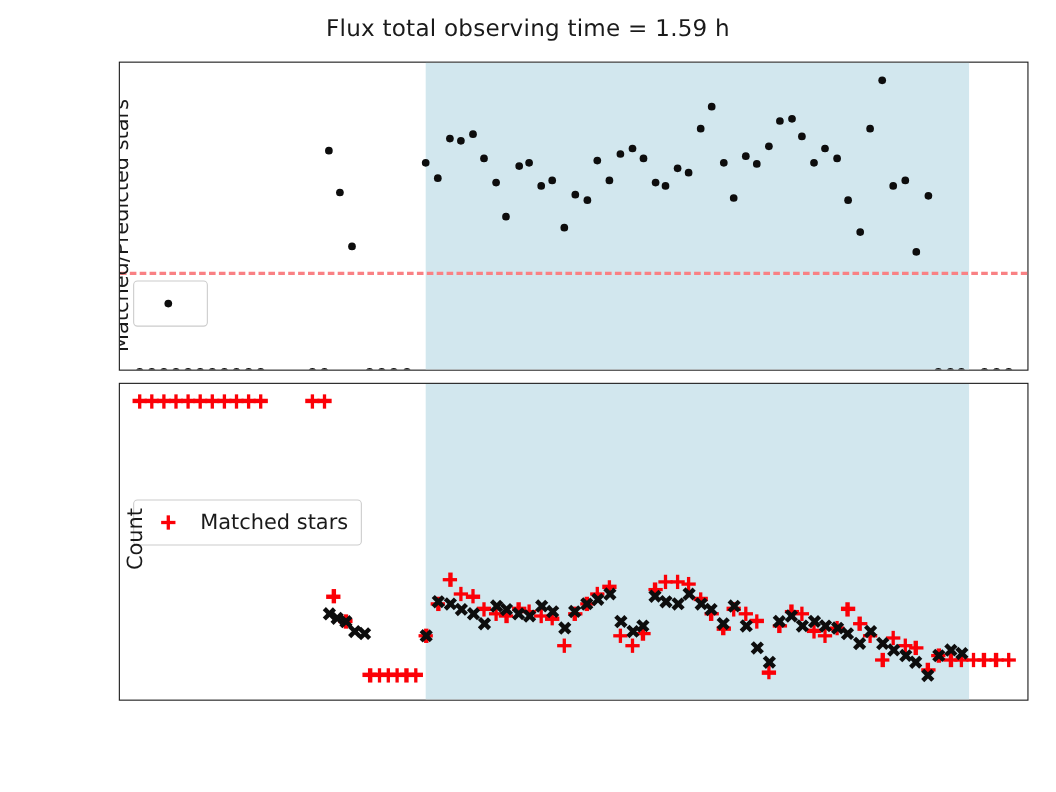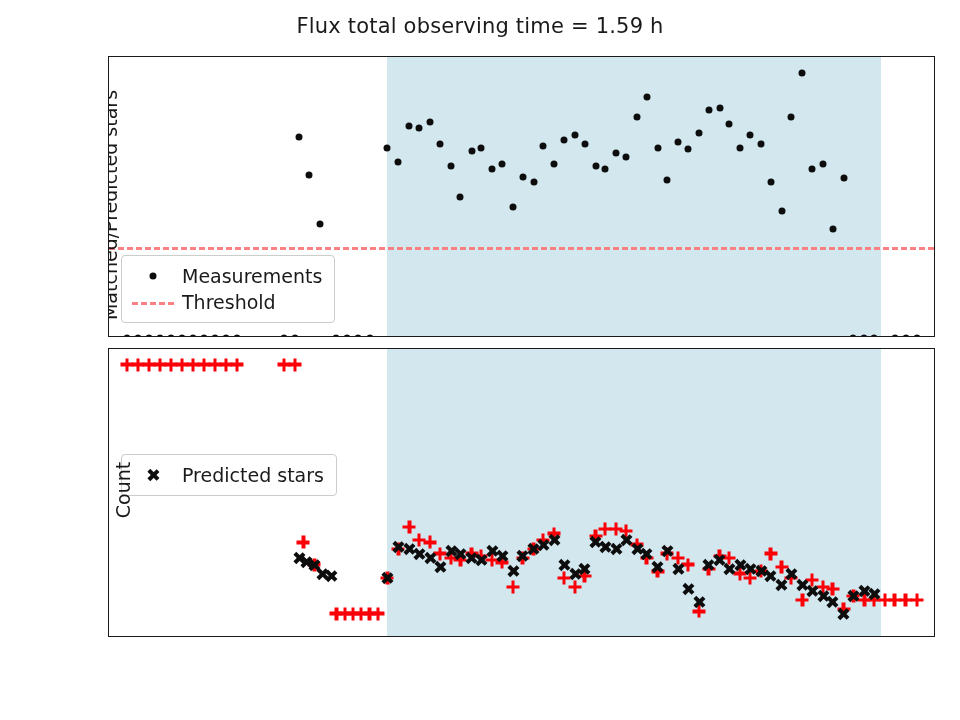--- a/index.html
+++ b/index.html
@@ -159,27 +159,20 @@
         <div class="xtick-top" style="left: 503.092px;"></div>
         <div class="xtick-top" style="left: 640.925px;"></div>
         <div class="xtick-top" style="left: 778.758px;"></div>
       </div>
 
     <div class="legend" id="legend-top">
       <div class="legend-row">
         <span class="legend-key">
             <i class="key-dot"></i>
           </span>
-        <span class="legend-text">Measurements</span>
-      </div>
-      <div class="legend-row">
-        <span class="legend-key">
-            <i class="key-dash"></i>
-          </span>
-        <span class="legend-text">Threshold</span>
       </div>
     </div>
 
     <div class="ylabel" id="ylabel-top">Matched/Predicted stars</div>
   </div>
 
   <div class="panel" id="panel-bottom">
     <div class="shade" id="shade-bottom" style="left: 278.423px; width: 493.443px; background: rgb(210, 231, 238);"></div>
     <div id="bottom-markers">
         <div class="m-plus" style="left: 17.9183px; top: 15.5615px;"></div>
@@ -321,22 +314,22 @@
         <div class="xtick" style="left: 227.425px;"></div>
         <div class="xtick" style="left: 365.258px;"></div>
         <div class="xtick" style="left: 503.092px;"></div>
         <div class="xtick" style="left: 640.925px;"></div>
         <div class="xtick" style="left: 778.758px;"></div>
       </div>
 
     <div class="legend" id="legend-bottom">
       <div class="legend-row">
         <span class="legend-key">
-            <i class="key-ex"></i>
+            <i class="key-plus"></i>
           </span>
-        <span class="legend-text">Predicted stars</span>
+        <span class="legend-text">Matched stars</span>
       </div>
     </div>
 
     <div class="ylabel" id="ylabel-bottom">Count</div>
   </div>
 
 </div>
 
 </body></html>

